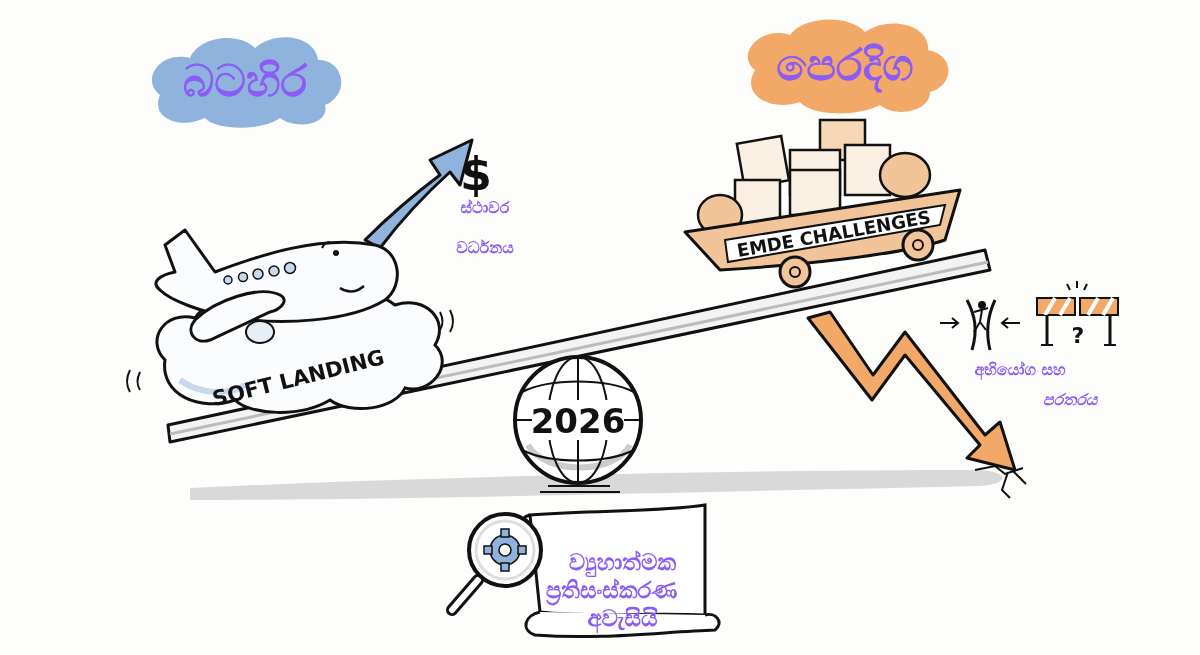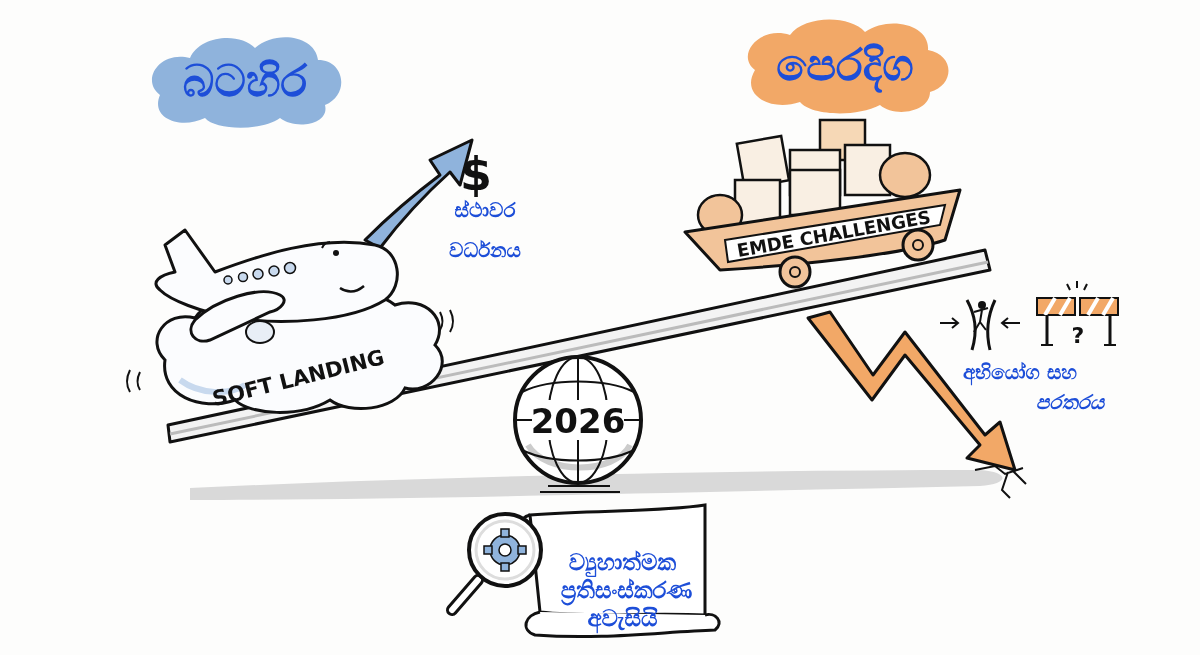--- a/index.html
+++ b/index.html
@@ -1,21 +1,21 @@
 <!DOCTYPE html>
 <html><head>
   <meta charset="utf-8">
   <style>
     html, body { margin: 0; padding: 0; background: #fdfdfc; }
     body { width: 1200px; height: 655px; position: relative; overflow: hidden;
            font-family: "DejaVu Sans", sans-serif; }
     svg.scene { position: absolute; left: 0; top: 0; }
-    .lbl { position: absolute; color: #1d4ed8; font-weight: bold; text-align: center; line-height: 1.05; }
+    .lbl { position: absolute; color: #8b5cf6; font-weight: bold; text-align: center; line-height: 1.05; }
     .cloud-lbl { font-size: 44px; }
-    .side-lbl { font-size: 20px; }
+    .side-lbl { font-size: 16px; }
     .scroll-lbl { font-size: 23px; line-height: 1.15; margin-top: 24px; }
     .svg-text { font-family: "DejaVu Sans", sans-serif; font-weight: bold; fill: #111; }
   </style>
 </head>
 <body>
 
 <svg class="scene" width="1200" height="655" viewBox="0 0 1200 655">
 
   <path d="M190 488 C 400 478, 700 470, 980 470 C 1010 472, 1010 484, 980 486 C 700 492, 400 500, 190 500 Z" fill="#d9d9d9"></path>
 
@@ -154,14 +154,14 @@
 <div class="lbl cloud-lbl" style="left:150px; top:58px; width:190px;">බටහිර</div>
 <div class="lbl cloud-lbl" style="left:740px; top:42px; width:210px;">පෙරදිග</div>
 
 <div class="lbl side-lbl" style="left:420px; top:200px; width:130px;">ස්ථාවර</div>
 <div class="lbl side-lbl" style="left:420px; top:240px; width:130px;">වර්ධනය</div>
 
 <div class="lbl side-lbl" style="left:935px; top:362px; width:170px;">අභියෝග සහ</div>
 <div class="lbl side-lbl" style="left:985px; top:392px; width:170px;font-style:italic;">පරතරය</div>
 
 <div class="lbl scroll-lbl" style="left:540px; top:525px; width:165px;">ව්‍යුහාත්මක</div>
-<div class="lbl scroll-lbl" style="left:544px; top:553px; width:165px;">ප්‍රතිසංස්කරණ</div>
+<div class="lbl scroll-lbl" style="left:529px; top:553px; width:165px;">ප්‍රතිසංස්කරණ</div>
 <div class="lbl scroll-lbl" style="left:540px; top:581px; width:165px;">අවැසියි</div>
 
 </body></html>

